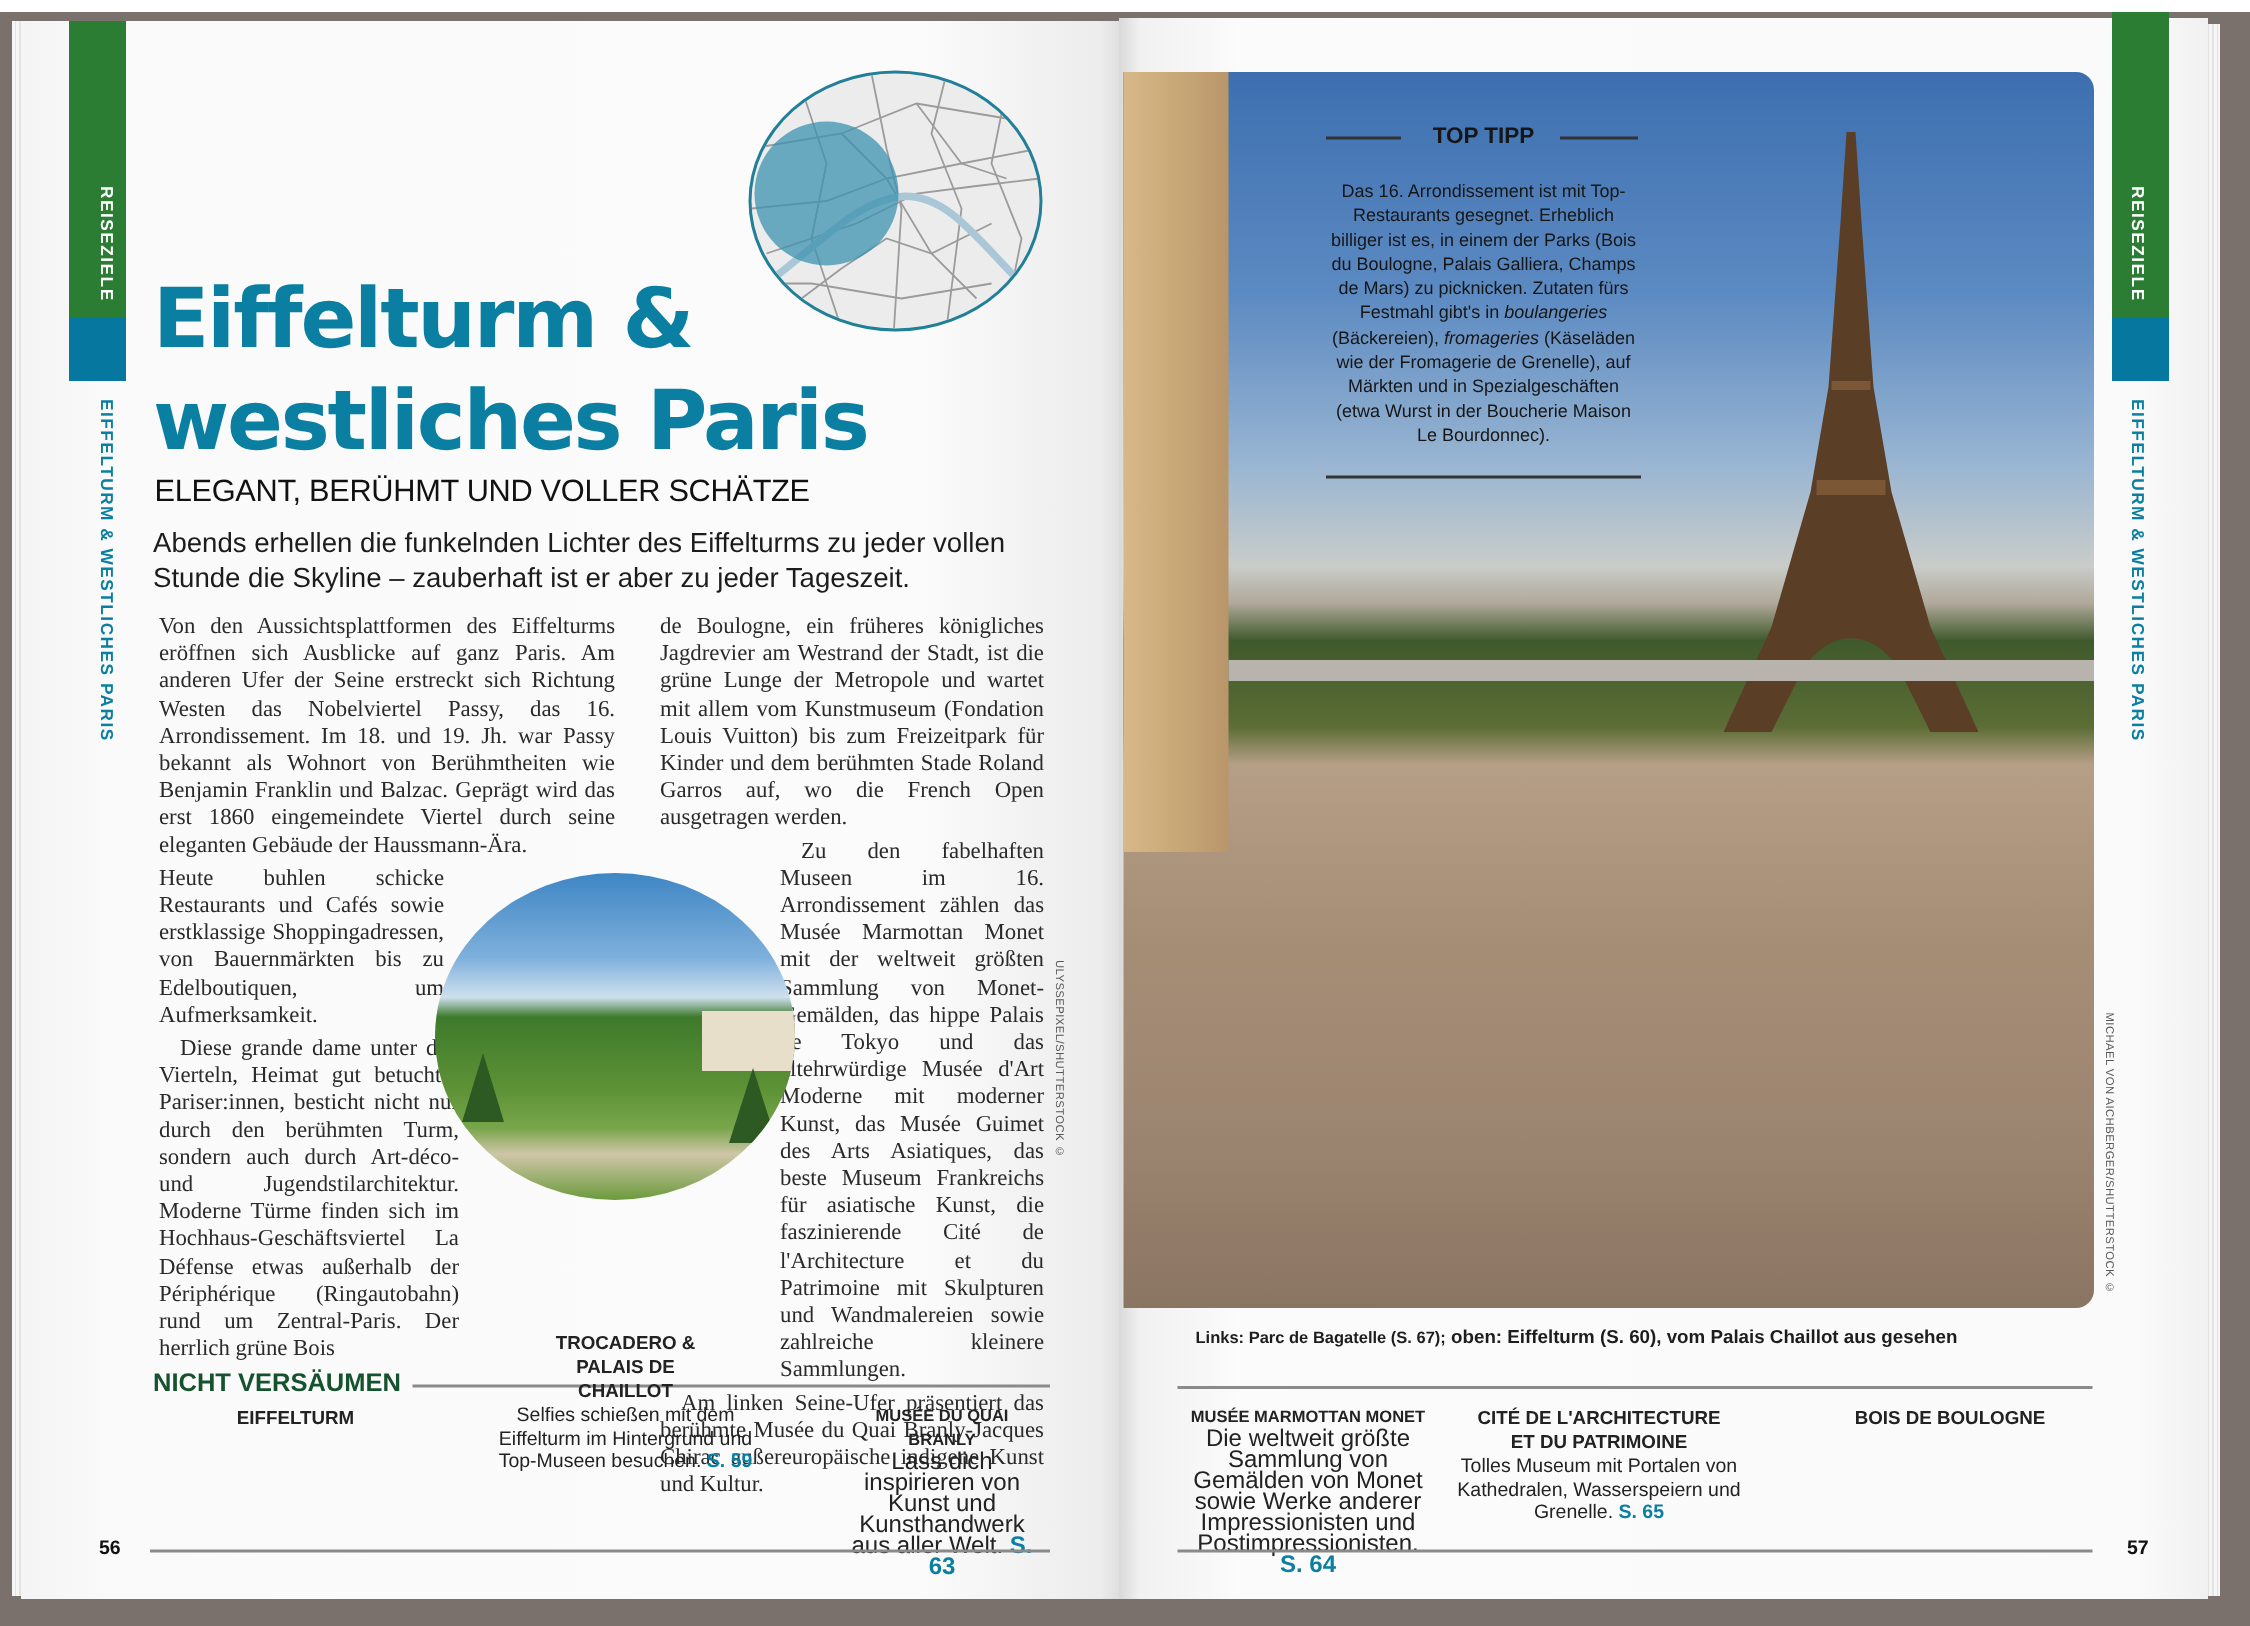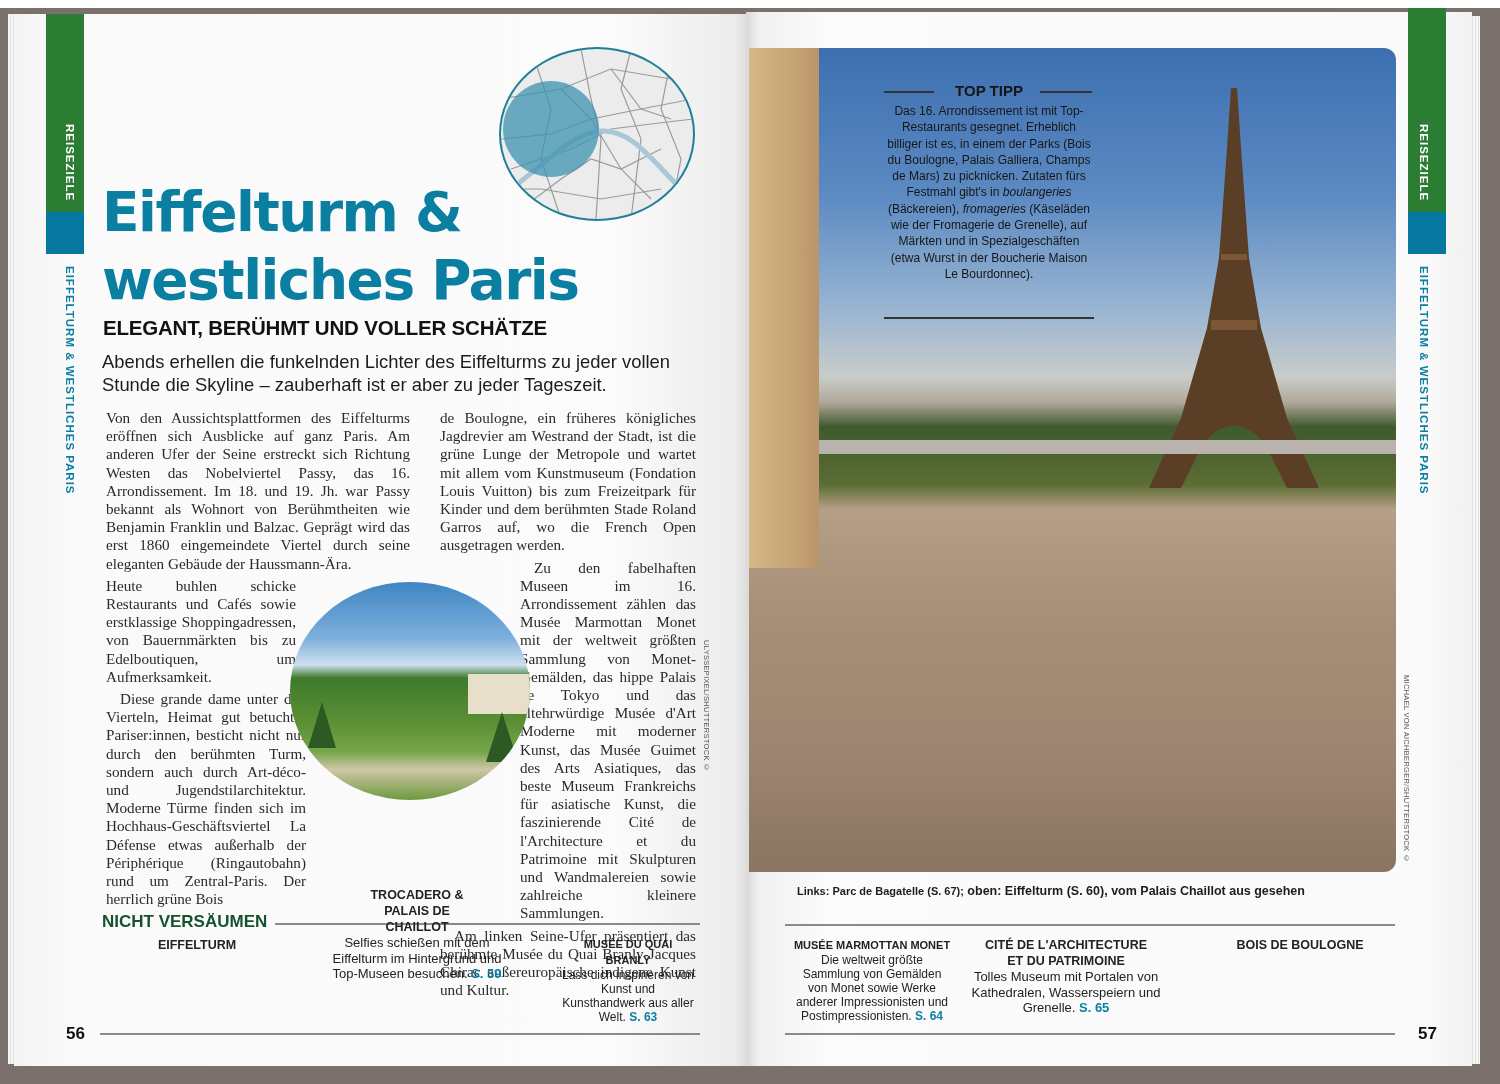--- a/index.html
+++ b/index.html
@@ -10,49 +10,49 @@
   .page-right { left:746px; top:12px; width:726px; height:1054px; background:linear-gradient(to right,#d9d9d9 0px,#f1f1f1 14px,#fbfbfb 80px,#fafafa 680px,#f1f1f1 726px); }
   .edges-left { position:absolute; left:8px; top:14px; width:36px; height:1050px; background:repeating-linear-gradient(to right,#f5f5f5 0px,#f5f5f5 2px,#e3e3e3 2px,#e3e3e3 3px); }
   .edges-right { position:absolute; left:1440px; top:16px; width:40px; height:1048px; background:repeating-linear-gradient(to right,#f5f5f5 0px,#f5f5f5 2px,#e2e2e2 2px,#e2e2e2 3px); }
 
   .tab { position:absolute; width:38px; }
   .tab-green { background:#2a7d33; }
   .tab-blue { background:#06779e; }
   .vtext { position:absolute; writing-mode:vertical-rl; font-family:"Liberation Sans", sans-serif; font-weight:bold; letter-spacing:1px; }
 
   .title { position:absolute; left:102px; top:178px; font-family:"DejaVu Sans", sans-serif; font-weight:bold; color:#0a7fa1; font-size:55px; line-height:68px; letter-spacing:-1.5px; }
-  .subtitle { position:absolute; left:103px; top:316px; font-family:"Liberation Sans", sans-serif; font-weight:bold; font-size:20.5px; color:#111; letter-spacing:-0.2px; }
+  .subtitle { position:absolute; left:103px; top:316px; font-family:"Liberation Sans", sans-serif; font-weight:normal; font-size:20.5px; color:#111; letter-spacing:-0.2px; }
   .lead { position:absolute; left:102px; top:350px; width:600px; font-family:"Liberation Sans", sans-serif; font-size:18.4px; line-height:23px; color:#1c1c1c; }
 
   .body-col { position:absolute; font-family:"Liberation Serif", serif; font-size:15.2px; line-height:18.2px; color:#2a2a2a; text-align:justify; }
   .body-col p { margin:4px; }
   .col1 { left:102px; top:405px; width:312px; }
   .col2 { left:436px; top:405px; width:264px; }
 
   .map-circle { position:absolute; left:499px; top:47px; width:192px; height:170px; border-radius:50%; border:2px solid #217f97; background:#ececec; overflow:hidden; }
   .park-circle { position:absolute; left:290px; top:582px; width:240px; height:218px; border-radius:50%; overflow:hidden; background:linear-gradient(#3e86c4 0%,#7fb0dc 26%,#cfe0ee 38%,#3e7a2c 44%,#5a8f34 64%,#77a54a 78%,#cfc6a8 86%,#6c9a3c 100%); }
 
   .credit { position:absolute; writing-mode:vertical-rl; font-family:"Liberation Sans", sans-serif; font-size:7.5px; color:#555; letter-spacing:0.3px; }
 
   .nv-head { position:absolute; left:102px; top:912px; font-family:"Liberation Sans", sans-serif; font-weight:bold; font-size:17px; color:#14532d; }
   .rule { position:absolute; height:1.5px; background:#8a8a8a; }
   .nv-item { position:absolute; text-align:center; font-family:"Liberation Sans", sans-serif; color:#222; }
   .nv-item .h { font-weight:bold; font-size:12.5px; line-height:16px; }
   .nv-item .t { font-size:13px; line-height:15.5px; }
-  .nv-item .t.small { font-size:12px; line-height:14px; }
+  .nv-item .t.small { font-size:16px; line-height:14px; }
   .nv-item .ref { color:#0a7fa1; font-weight:bold; }
 
-  .pageno { position:absolute; font-family:"Liberation Sans", sans-serif; font-weight:bold; font-size:17px; color:#111; }
+  .pageno { position:absolute; font-family:"Liberation Sans", sans-serif; font-weight:bold; font-size:13px; color:#111; }
 
   .photo { position:absolute; left:749px; top:48px; width:647px; height:824px; border-radius:0 12px 12px 0; overflow:hidden;
     background:linear-gradient(to bottom,#3d6fb0 0%,#5c8ac2 18%,#9ab6d2 32%,#c9ccc9 40%,#b0a89a 43%,#3f5a2c 46%,#5c6d35 53%,#b59f86 56%,#a68d76 70%,#9d8671 85%,#8a7562 100%); }
   .building { position:absolute; left:0; top:0; width:70px; height:520px; background:linear-gradient(to right,#d8b888,#c9a878,#b9966a); }
   .tower { position:absolute; }
   .toptipp { position:absolute; left:883px; top:82px; width:212px; text-align:center; font-family:"Liberation Sans", sans-serif; color:#161616; }
-  .toptipp .h { font-weight:bold; font-size:15px; margin-bottom:4px; }
+  .toptipp .h { font-weight:bold; font-size:15px; margin-bottom:20px; }
   .toptipp .t { font-size:12px; line-height:16.3px; }
   .caption { position:absolute; left:785px; top:884px; font-family:"Liberation Sans", sans-serif; font-weight:bold; font-size:12.5px; color:#1d1d1d;padding-left:12px; }
 </style>
 </head>
 <body>
 
 <div class="cover"></div>
 <div class="edges-left"></div>
 <div class="edges-right"></div>
 

